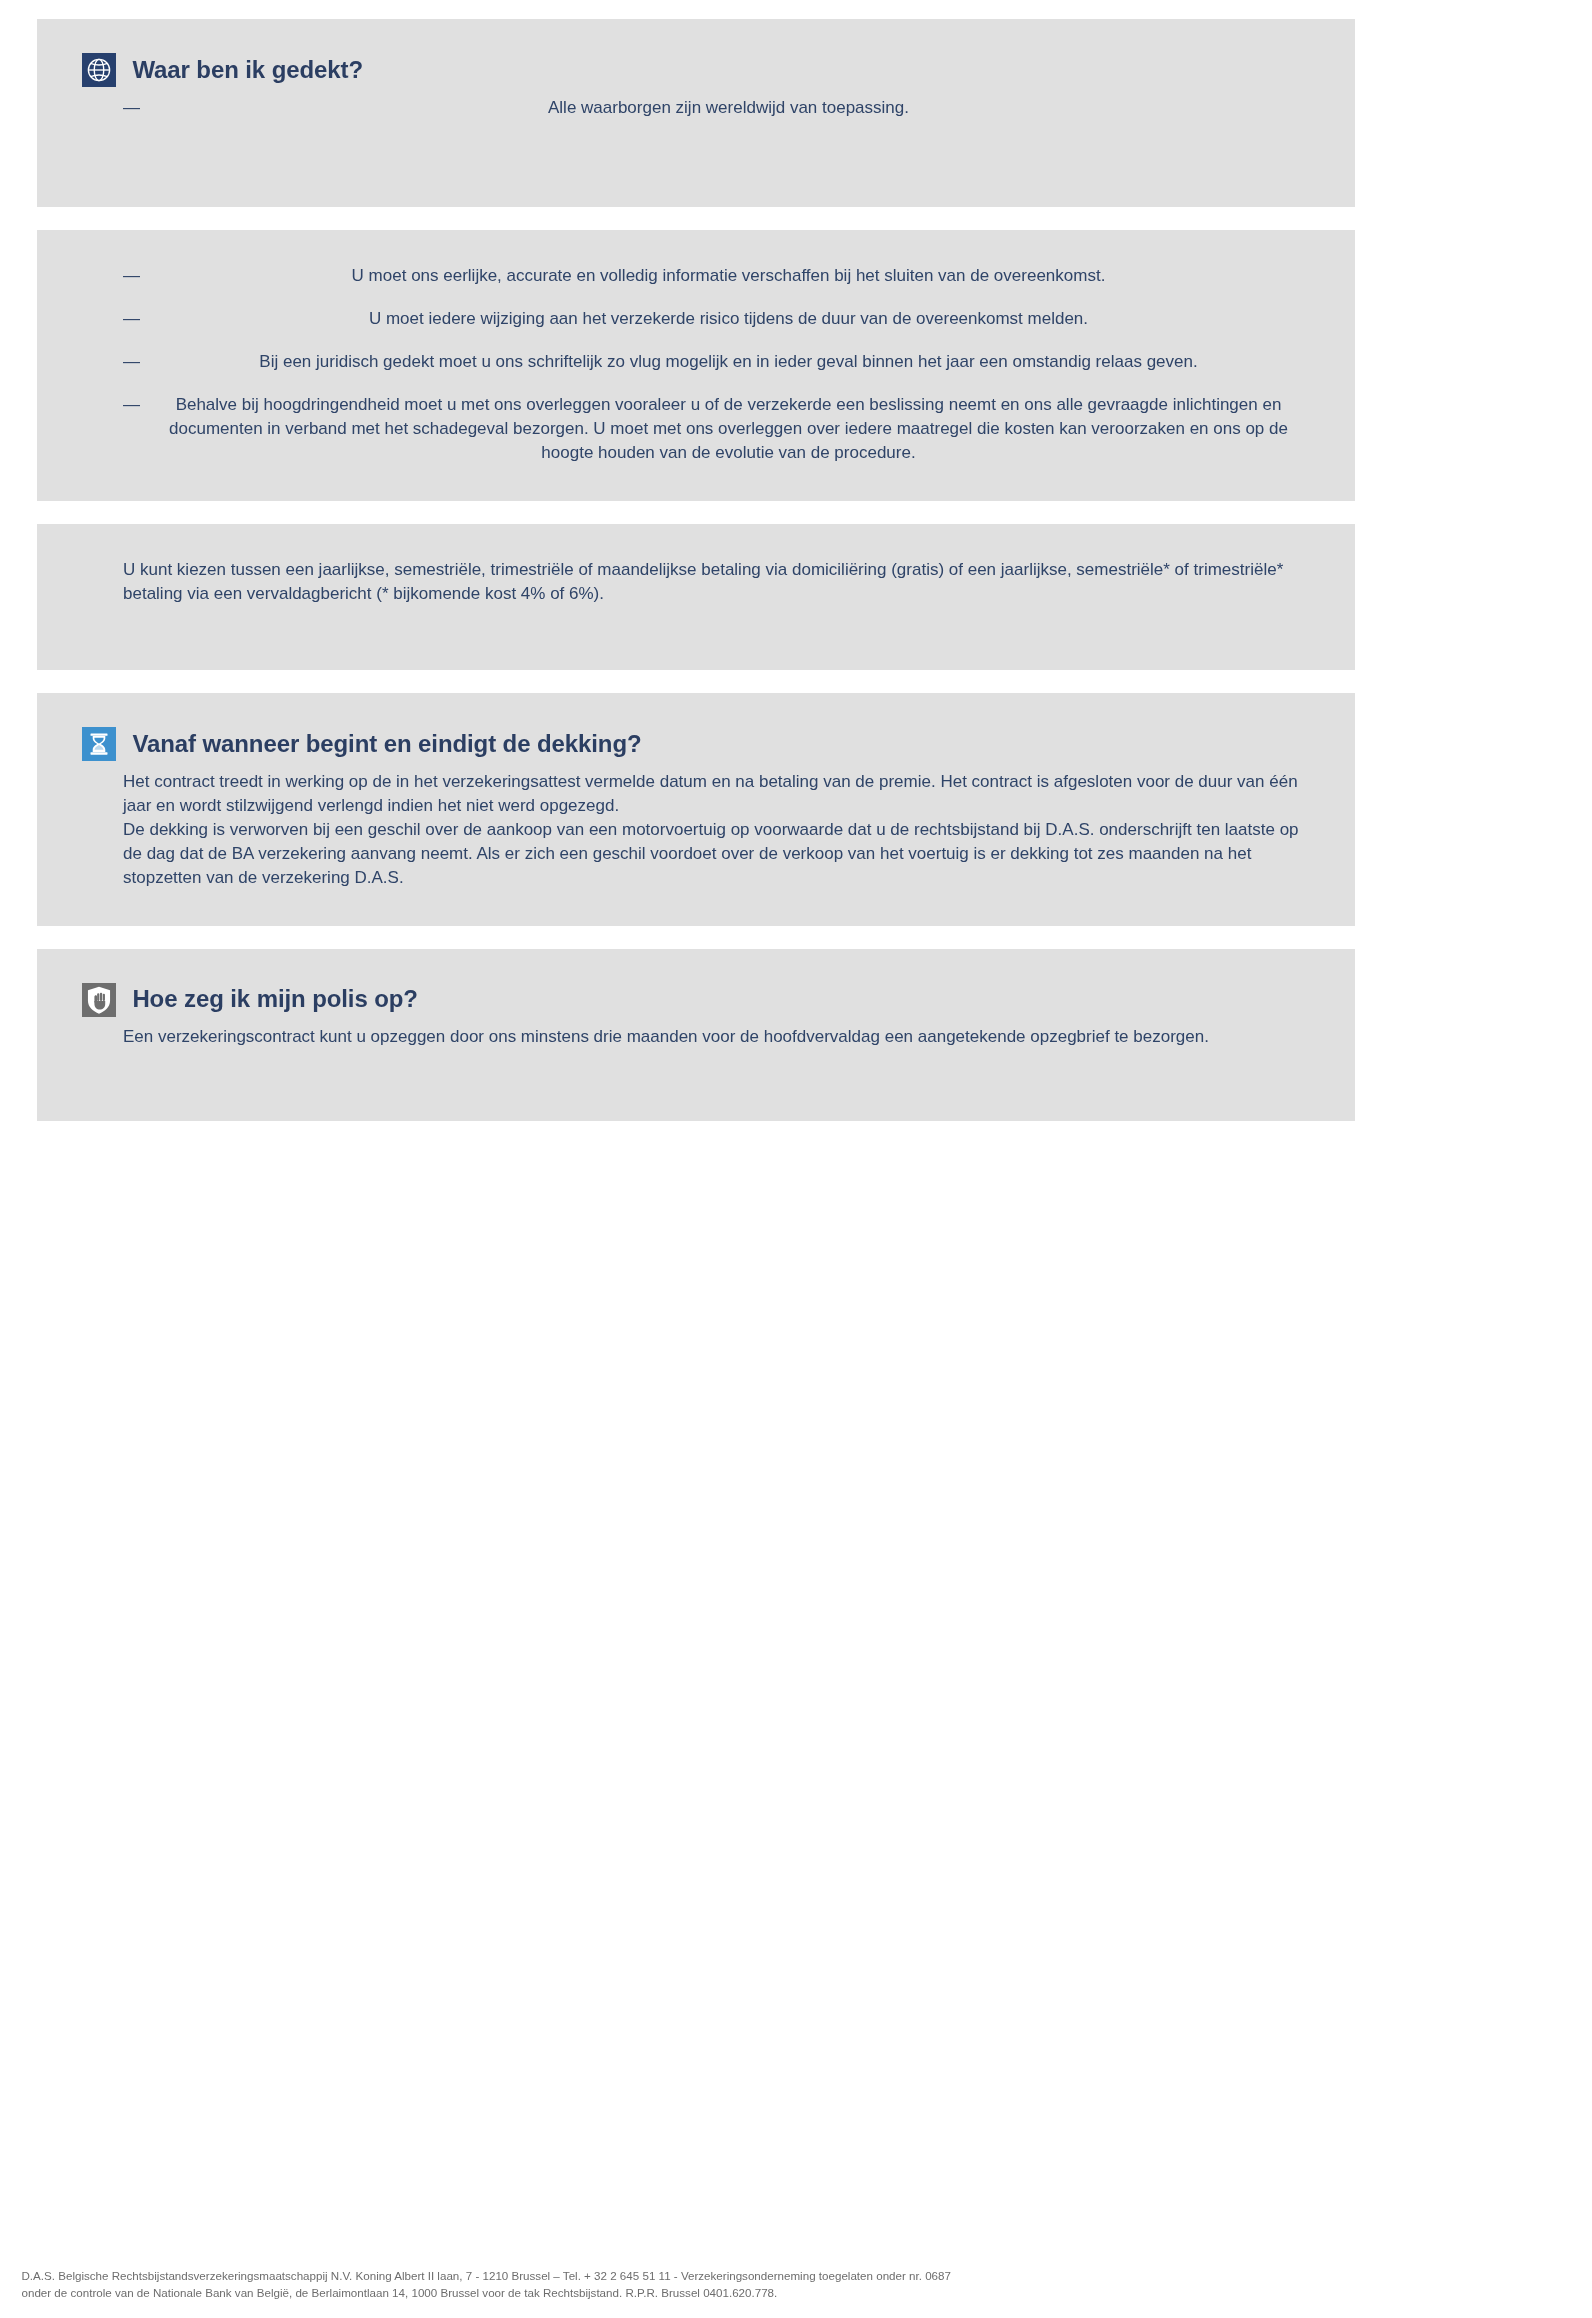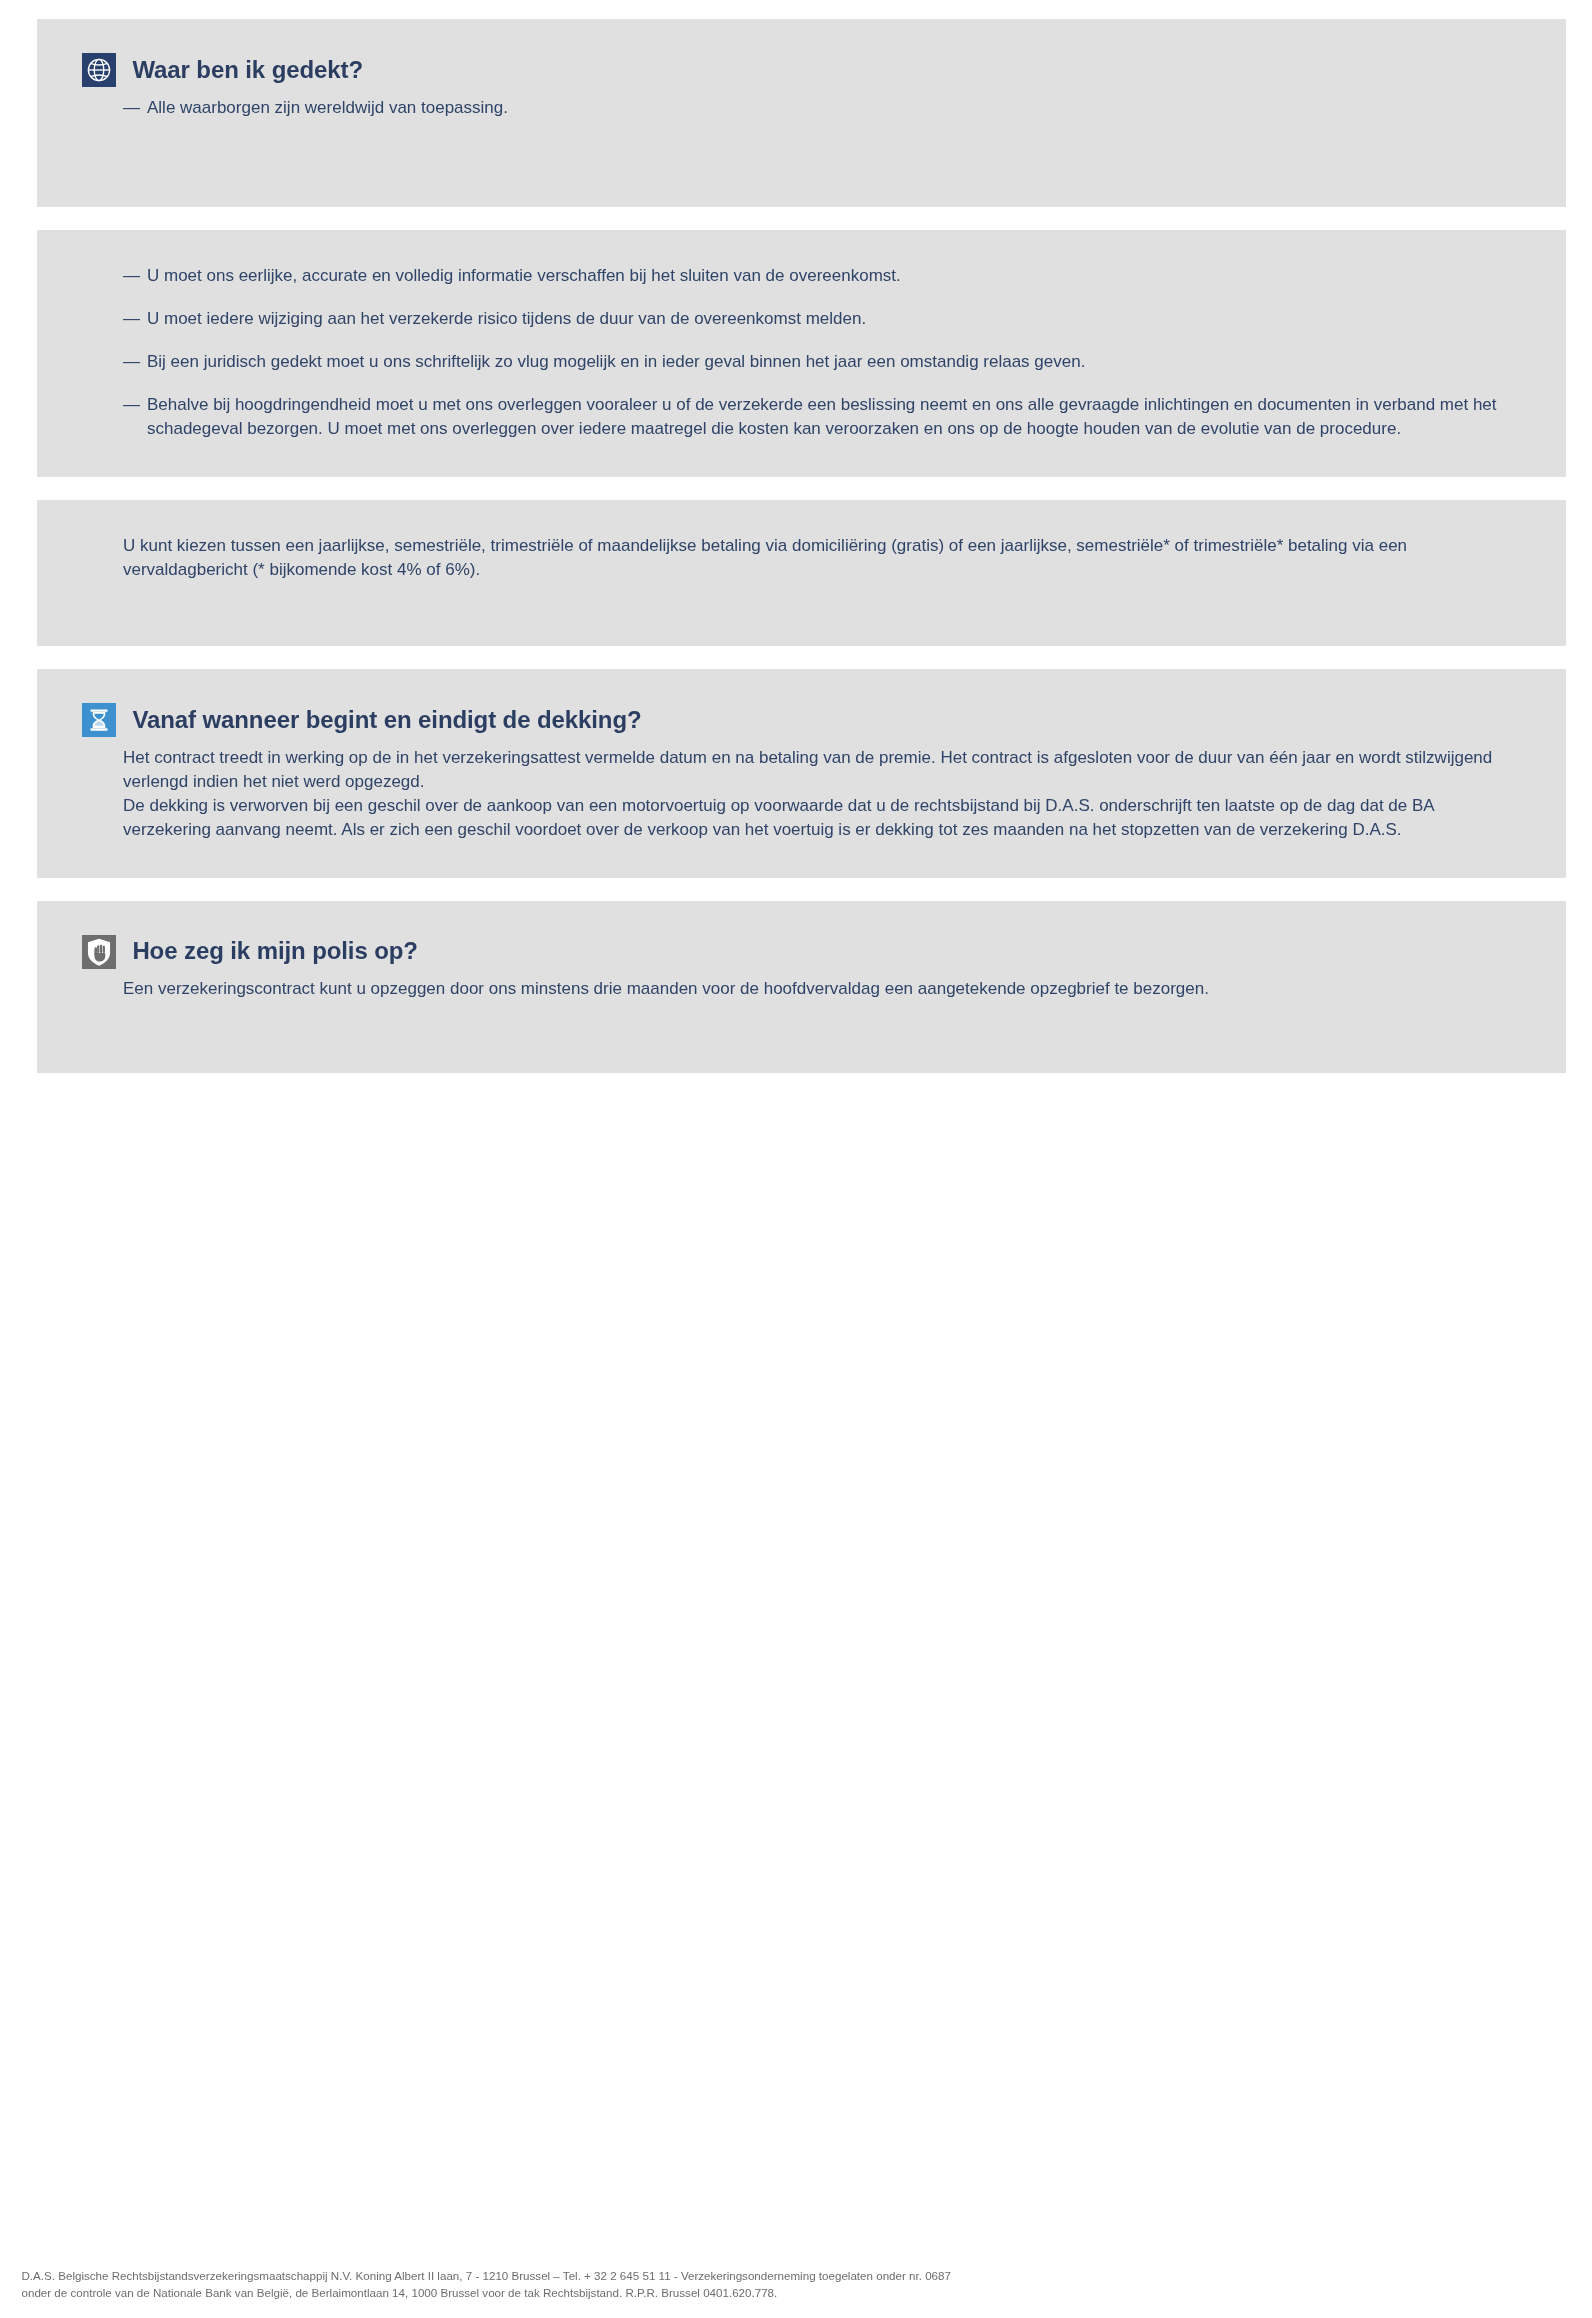--- a/index.html
+++ b/index.html
@@ -20,21 +20,21 @@
     width: 1592px;
     height: 2319px;
     background: #ffffff;
     box-sizing: border-box;
   }
 
   .sections {
     position: absolute;
     left: 37px;
     top: 19px;
-    width: 1529px;
+    width: 1318px;
   }
 
   .panel {
     background: #e0e0e0;
     position: relative;
     box-sizing: border-box;
     padding: 34px 45px 36px 45px;
     margin-bottom: 23px;
   }
 
@@ -82,20 +82,21 @@
     color: #2f4468;
     font-size: 17px;
     line-height: 24px;
   }
 
   .bullet-text {
     color: #2f4468;
     font-size: 17px;
     line-height: 24px;
     flex: 1 1 auto;
+    text-align: center;
   }
 
   .para {
     color: #2f4468;
     font-size: 17px;
     line-height: 24px;
     margin: 0;
     padding-left: 41px;
   }
   .para + .para { margin-top: 0; }

